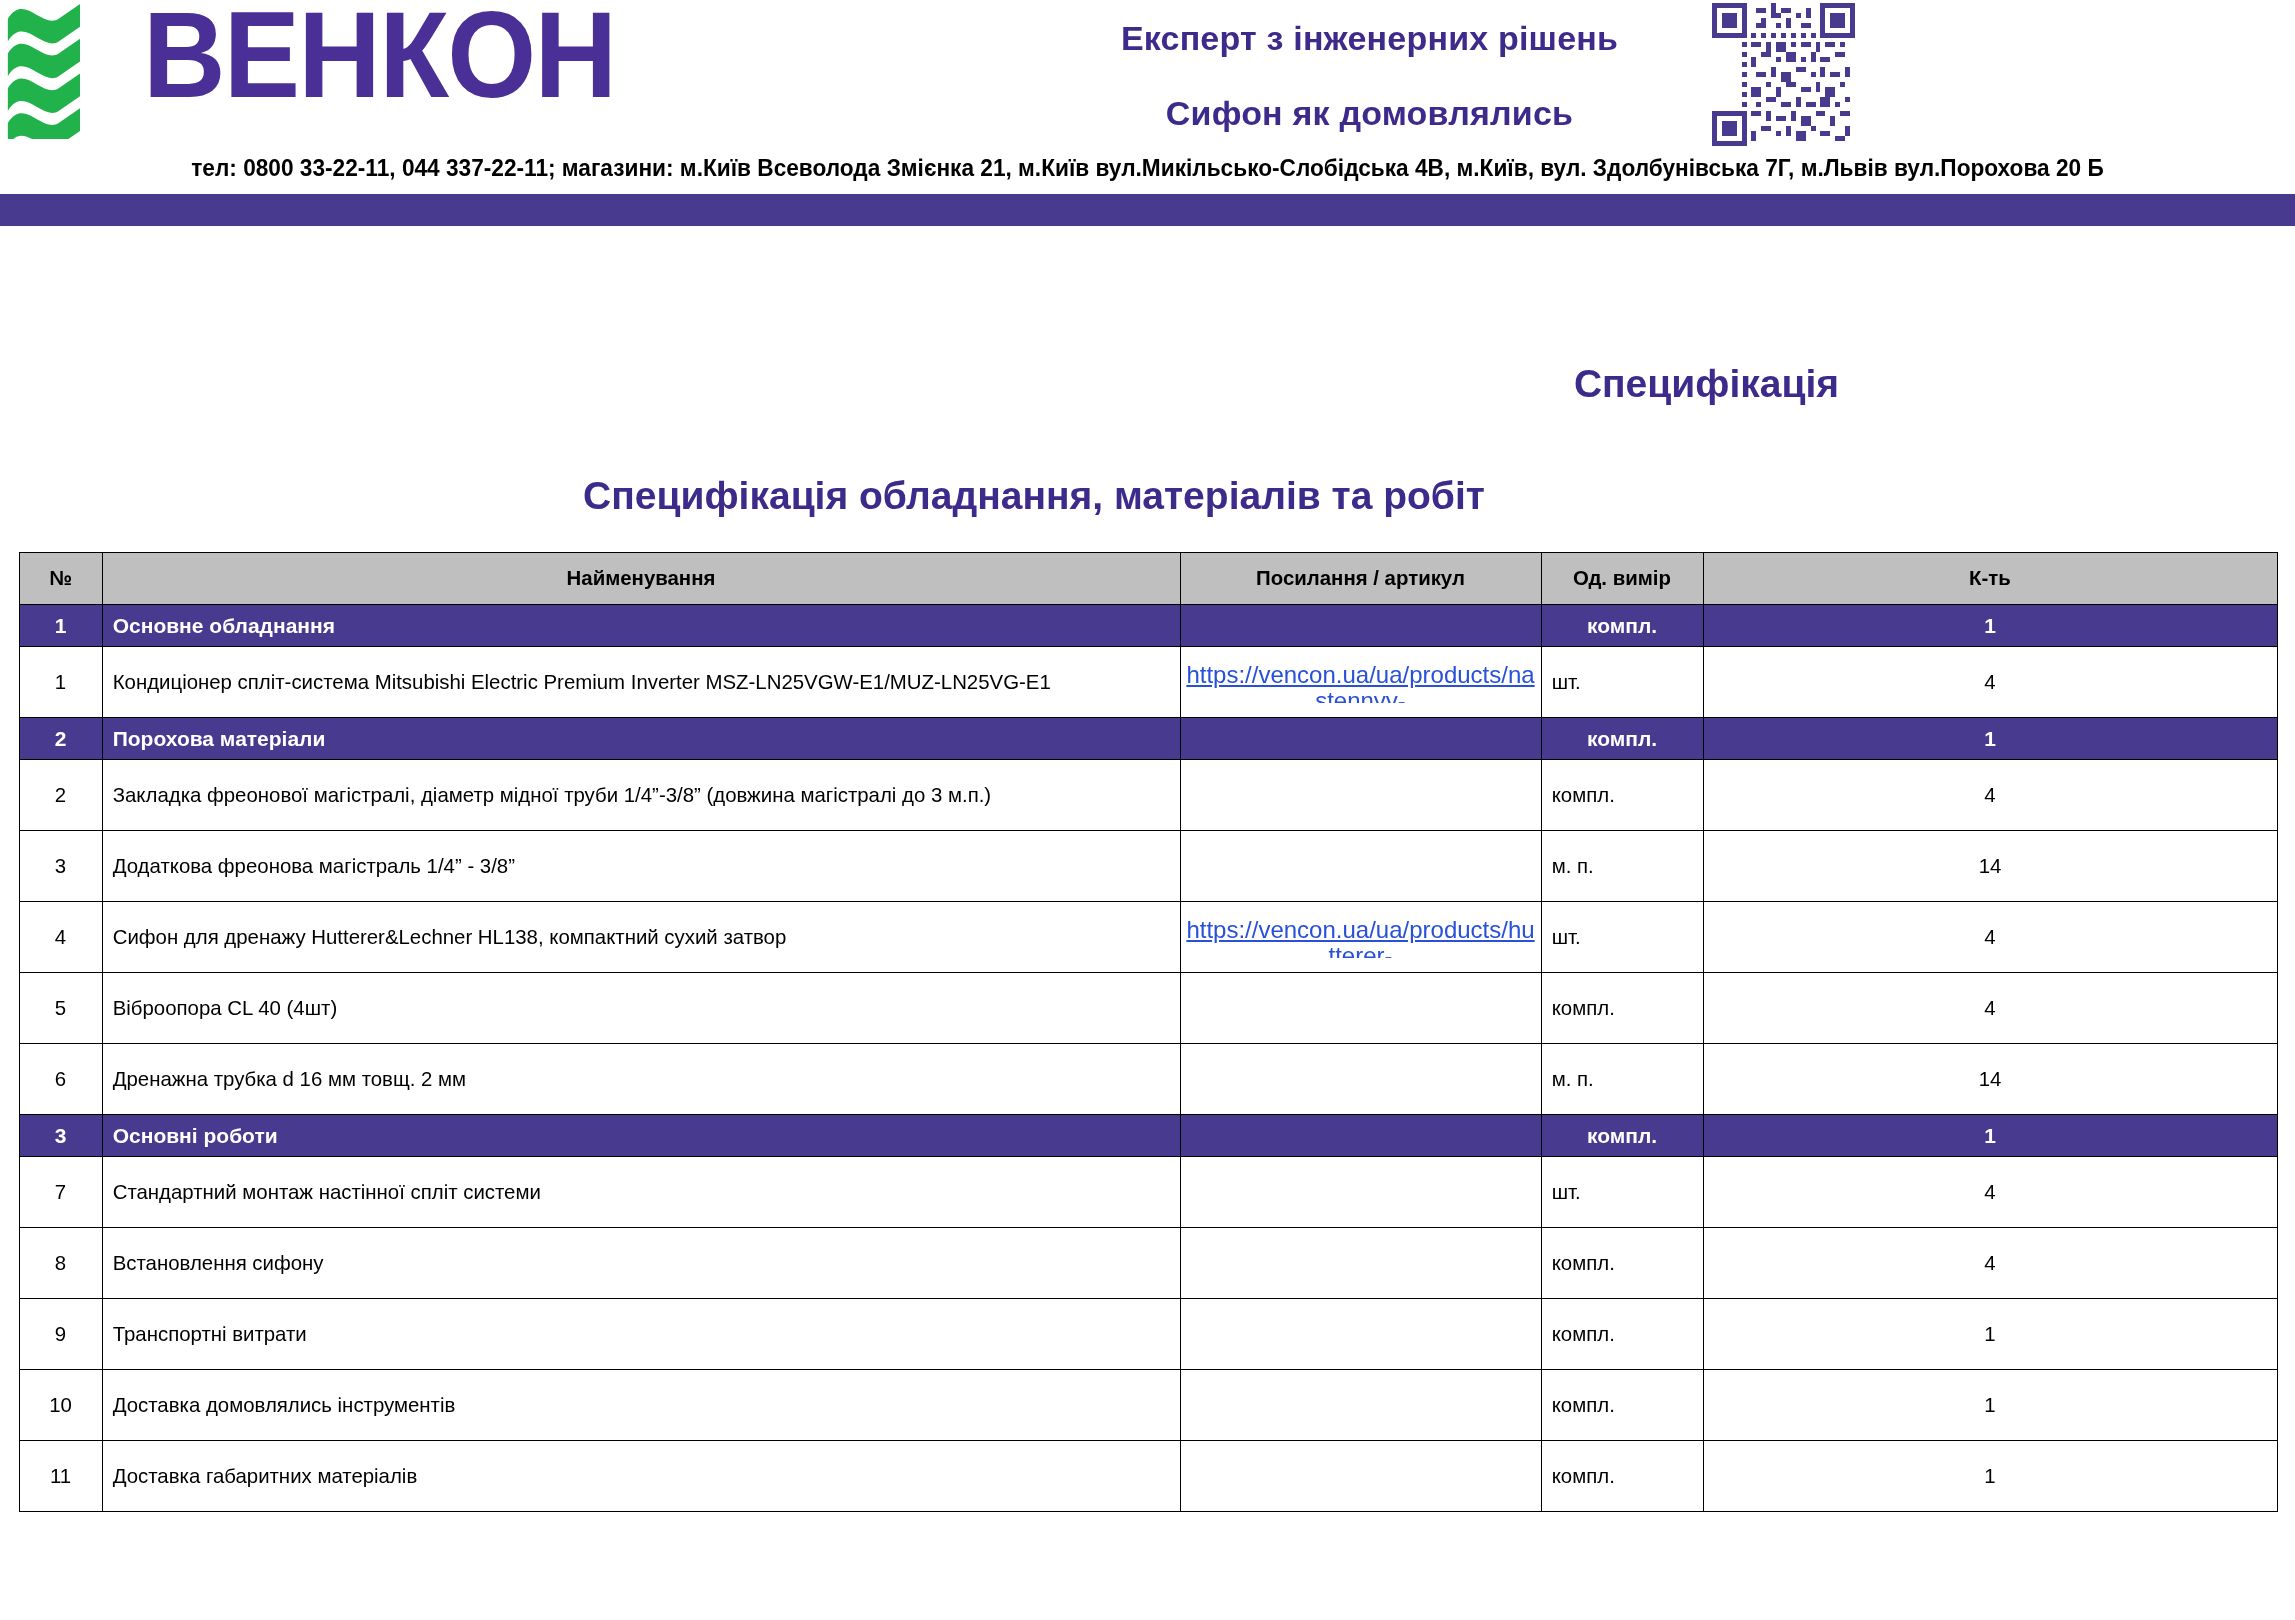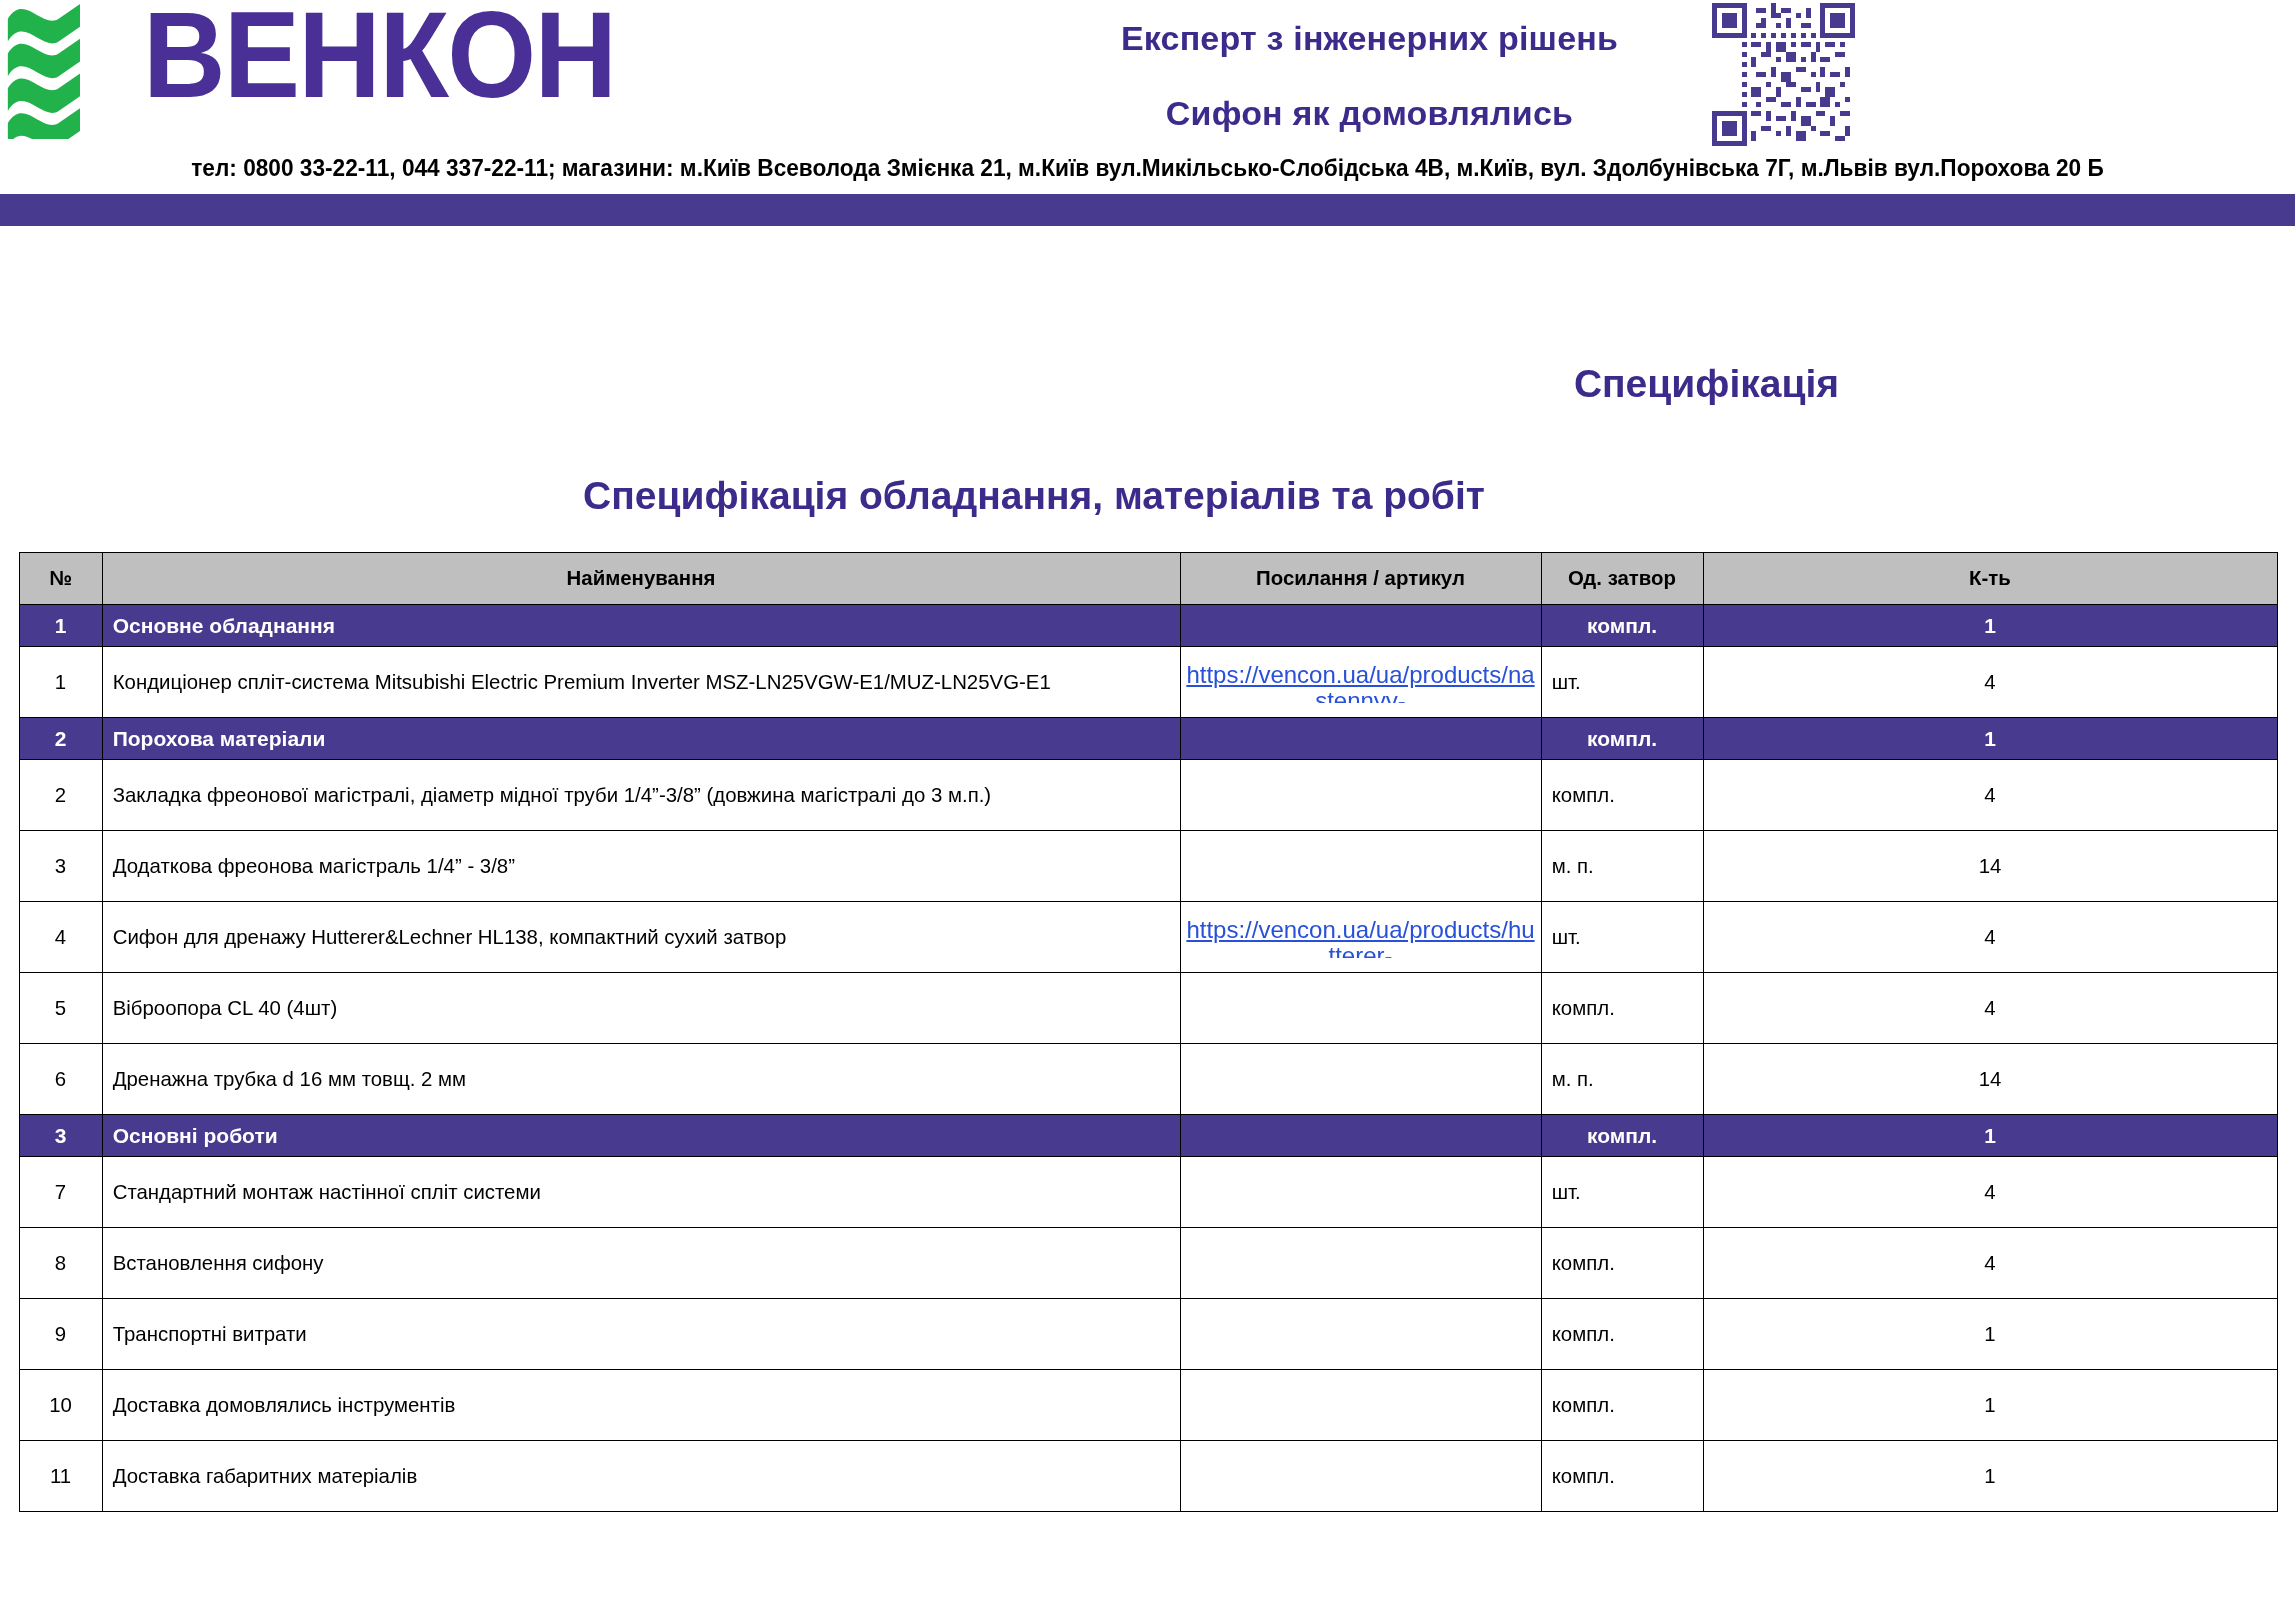--- a/index.html
+++ b/index.html
@@ -338,21 +338,21 @@
         <col class="c-name">
         <col class="c-link">
         <col class="c-unit">
         <col class="c-qty">
     </colgroup>
     <thead>
       <tr>
         <th>№</th>
         <th>Найменування</th>
         <th>Посилання / артикул</th>
-        <th>Од. затвор</th>
+        <th>Од. вимір</th>
         <th>К-ть</th>
       </tr>
     </thead>
     <tbody id="spec-body">
         <tr class="group h-grp">
           <td class="num" style="height: 41px;">1</td>
           <td class="name" style="height: 41px;">Основне обладнання</td>
           <td class="link" style="height: 41px;"></td>
           <td class="unit" style="height: 41px;">компл.</td>
           <td class="qty" style="height: 41px;">1</td>

